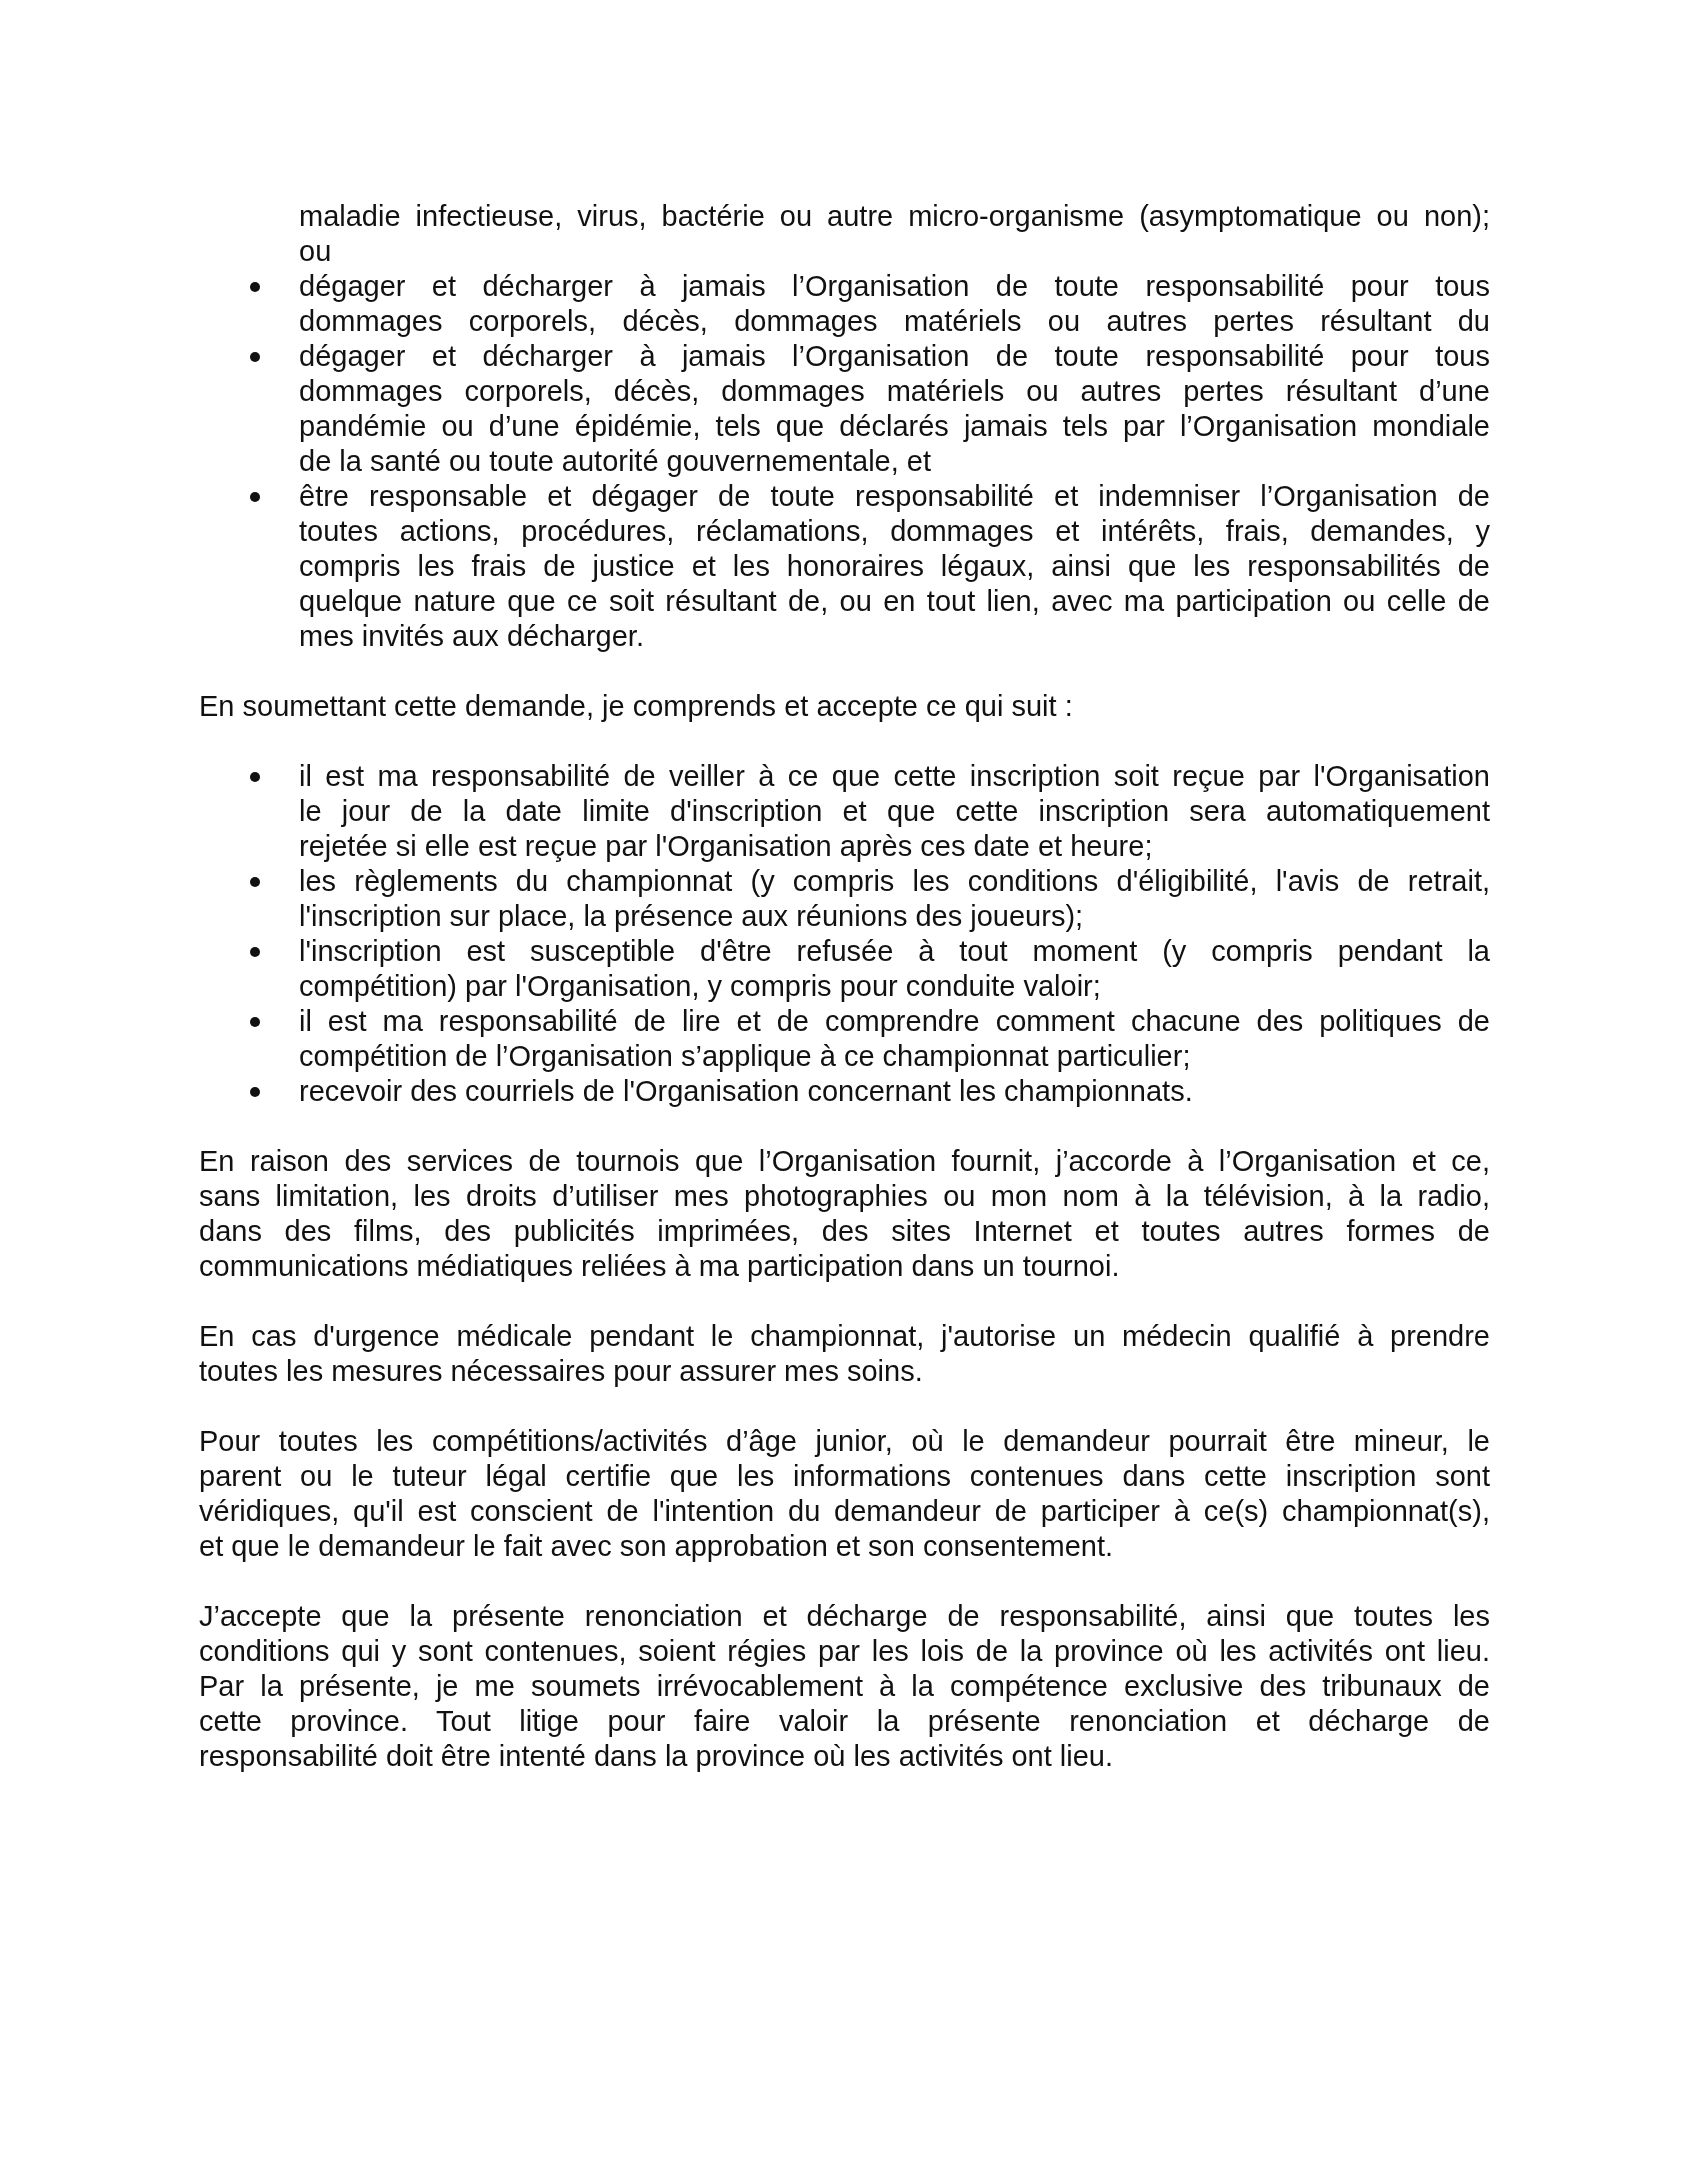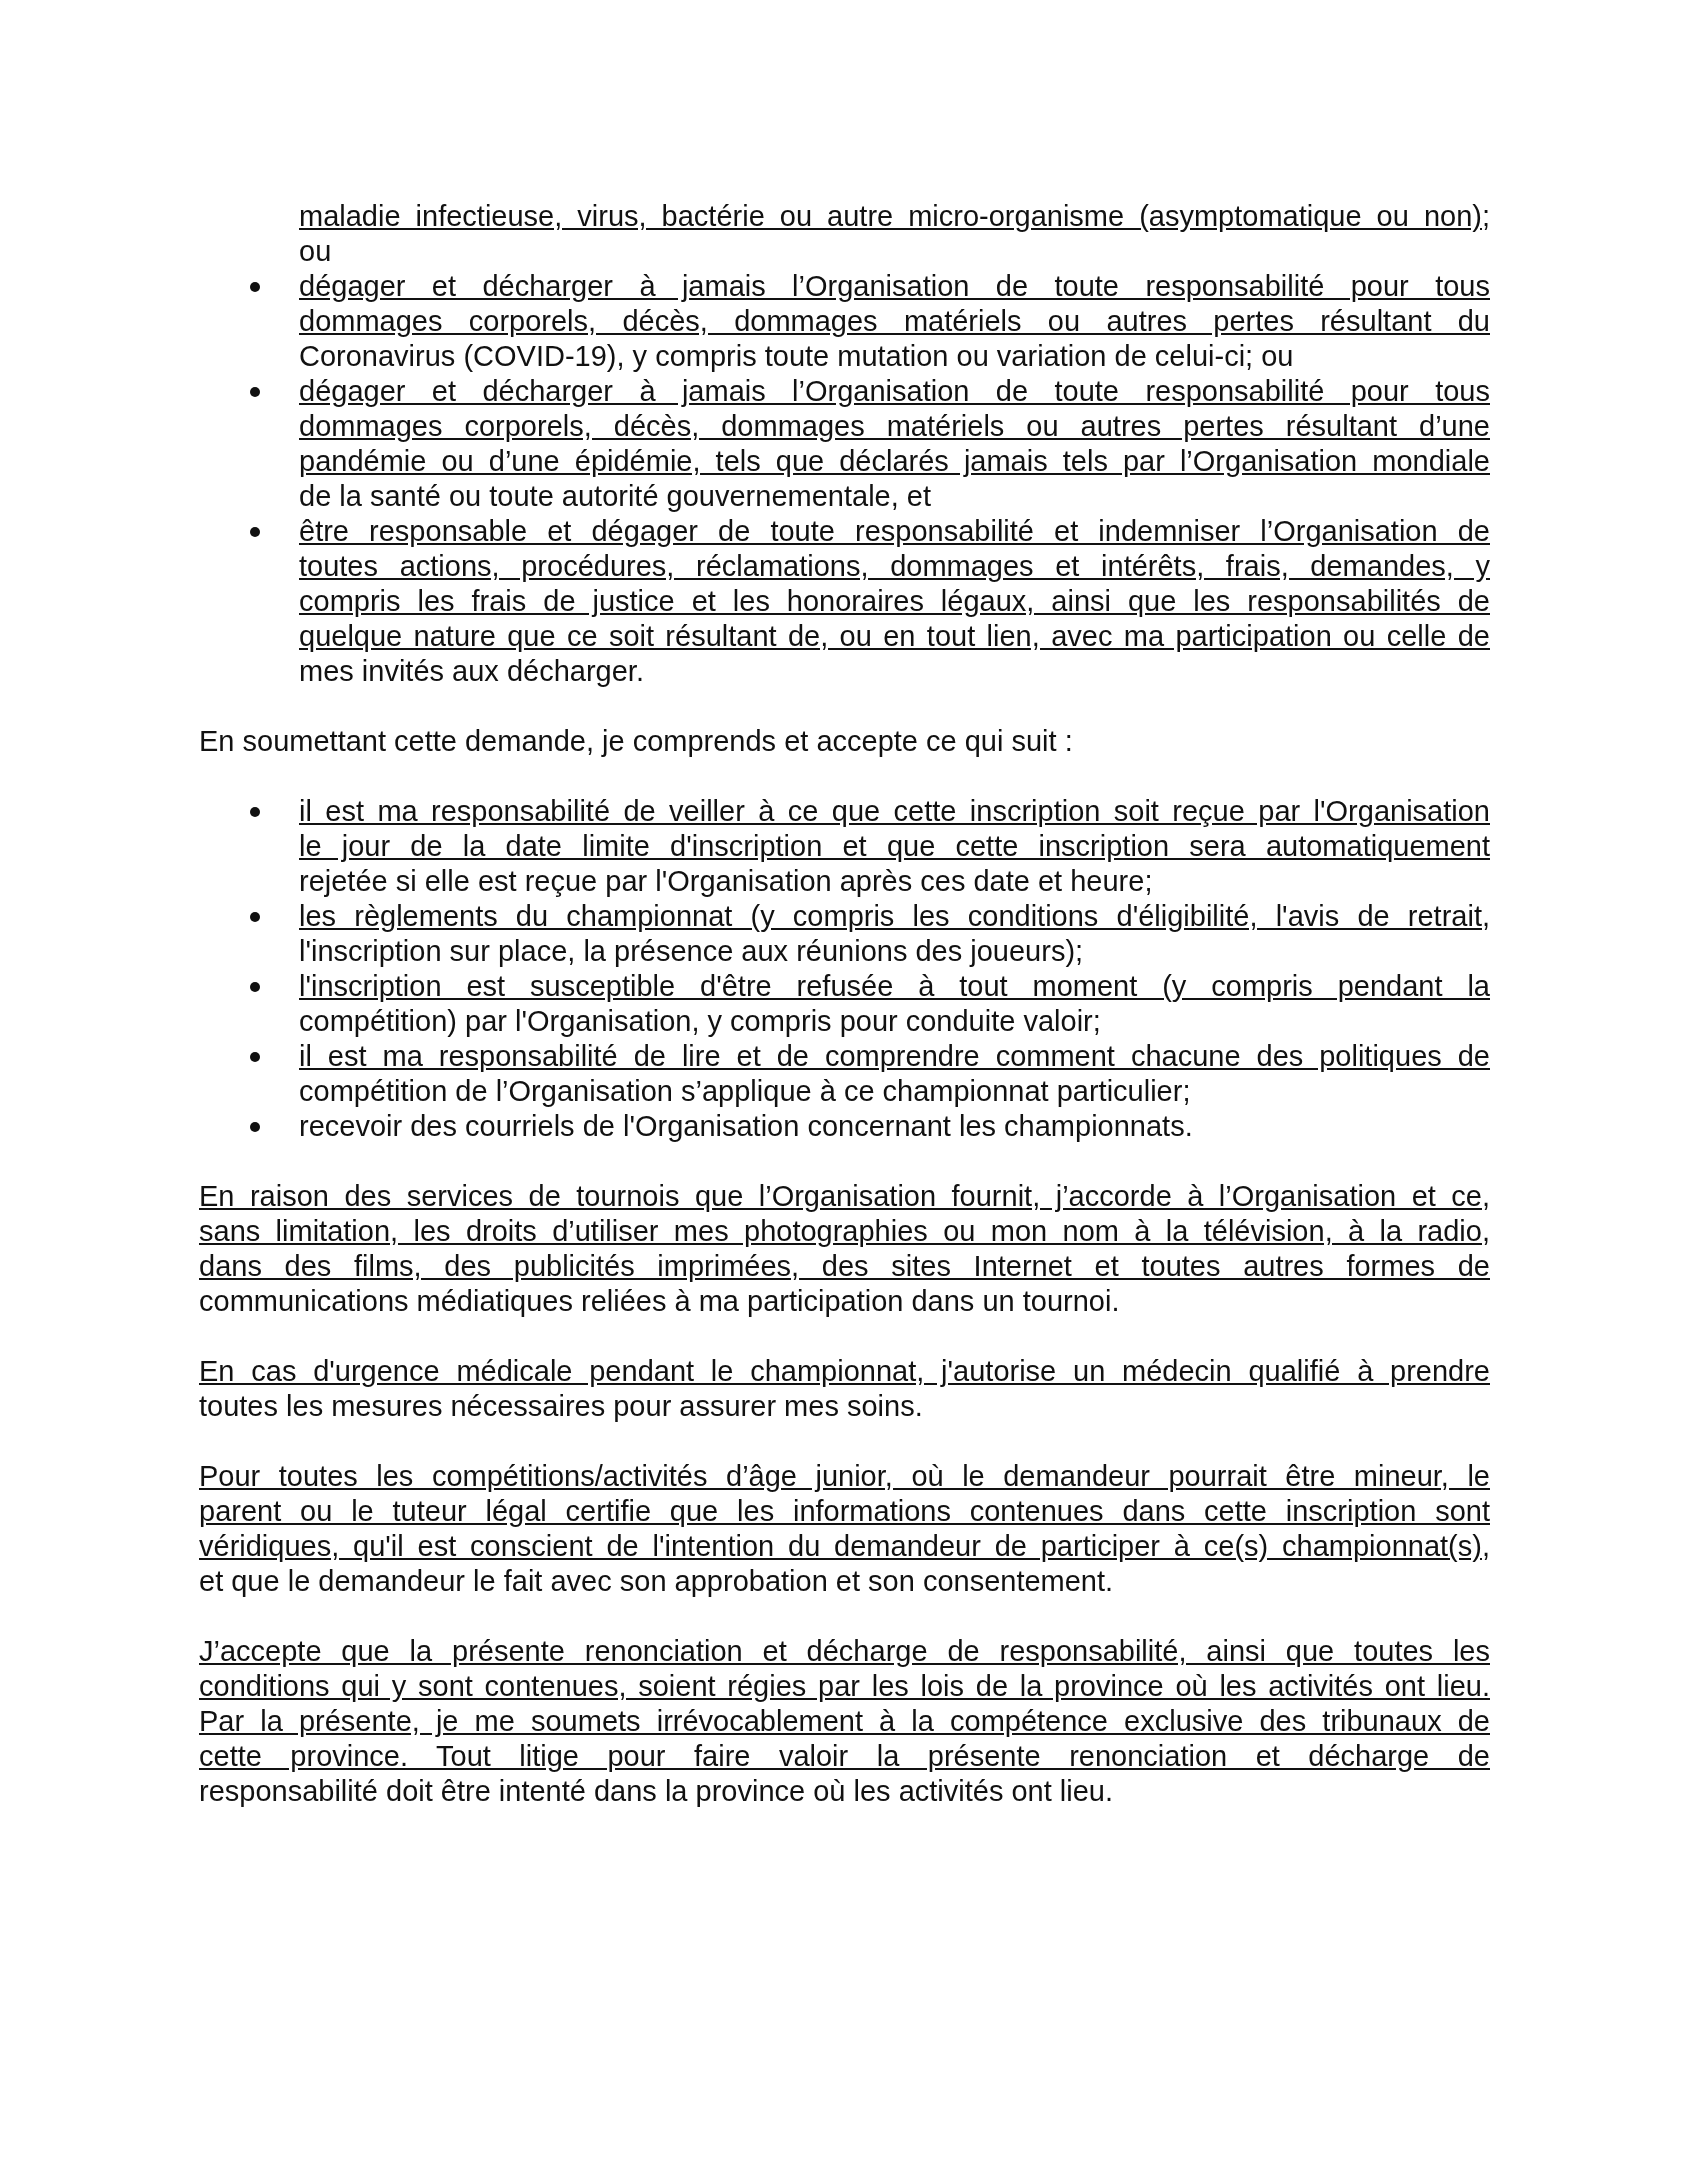--- a/index.html
+++ b/index.html
@@ -2,42 +2,41 @@
 <html style="font-size:13.5px"><head>
 <meta charset="utf-8">
 <style>
   html, body { margin: 0; padding: 0; background: #ffffff; }
   body { width: 1687px; height: 2183px; position: relative; overflow: hidden;
          font-family: "Liberation Sans", sans-serif; color: #111111; }
   .page { position: absolute; left: 0; top: 0; width: 1687px; height: 2183px; background: #fff; }
   .content { position: absolute; left: 199px; top: 199px; width: 1291px; }
   .line { display: block; height: 35px; line-height: 35px; font-size: 29px;
           white-space: nowrap; overflow: visible; letter-spacing: 0px; }
-  .line.just { text-align: justify; text-align-last: justify; white-space: normal; overflow: hidden; text-decoration: underline; }
+  .line.just { text-align: justify; text-align-last: justify; white-space: normal; overflow: hidden; }
   .blank { height: 35px; }
   .list-item { position: relative; padding-left: 100px; }
   .bullet { position: absolute; left: 51px; top: 12.7px; width: 10px; height: 10px; border-radius: 50%; background: #111; }
   .cont-block { padding-left: 100px; }
   .para { }
 </style>
 </head>
 <body>
 
 <div class="page">
   <div class="content" id="body">
       <div class="cont-block">
         <span class="line just">maladie infectieuse, virus, bactérie ou autre micro-organisme (asymptomatique ou non);</span>
         <span class="line">ou</span>
       </div>
       <div>
         <div class="list-item">
           <span class="bullet"></span>
           <span class="line just">dégager et décharger à jamais l’Organisation de toute responsabilité pour tous</span>
           <span class="line just">dommages corporels, décès, dommages matériels ou autres pertes résultant du</span>
-          <span class="line">Coronavirus (COVID-19), y compris toute mutation ou variation de celui-ci; ou</span>
         </div>
         <div class="list-item">
           <span class="bullet"></span>
           <span class="line just">dégager et décharger à jamais l’Organisation de toute responsabilité pour tous</span>
           <span class="line just">dommages corporels, décès, dommages matériels ou autres pertes résultant d’une</span>
           <span class="line just">pandémie ou d’une épidémie, tels que déclarés jamais tels par l’Organisation mondiale</span>
           <span class="line">de la santé ou toute autorité gouvernementale, et</span>
         </div>
         <div class="list-item">
           <span class="bullet"></span>

